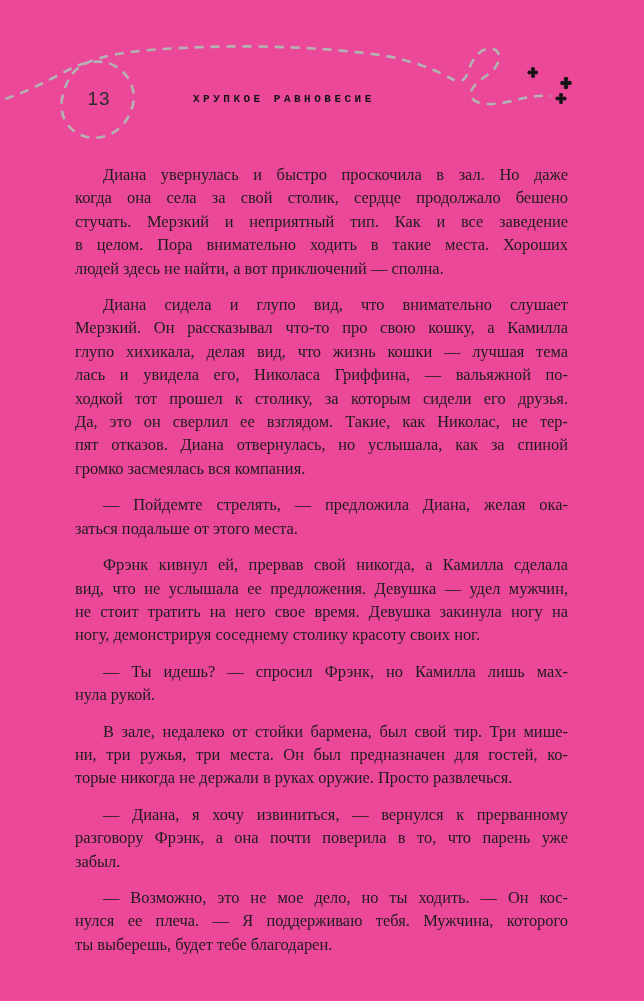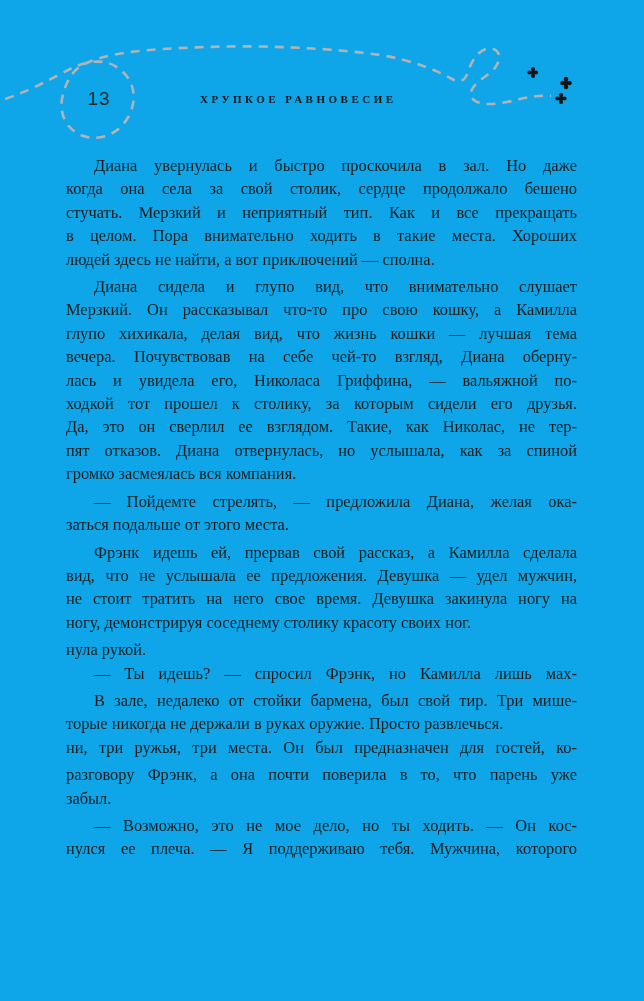--- a/index.html
+++ b/index.html
@@ -1,57 +1,57 @@
 <!DOCTYPE html>
 <html><head>
 <meta charset="utf-8">
 <style>
   html, body { margin: 0; padding: 0; background: #ffffff; }
   .page {
     position: relative;
     width: 644px;
     height: 1001px;
-    background: #0ea5e9;
+    background: #ec4899;
     overflow: hidden;
     font-family: "Liberation Serif", serif;
   }
   .header-doodle {
     position: absolute;
     left: 0; top: 0;
     width: 644px; height: 150px;
   }
   .page-number {
     position: absolute;
     left: 82px; top: 88px;
     width: 34px;
     text-align: center;
     font-family: "Liberation Sans", sans-serif;
     font-size: 19px;
     letter-spacing: 1px;
     color: #2a2a2a;
   }
   .running-title {
     position: absolute;
-    left: 200px; top: 93px;
-    font-family: Liberation Serif, serif;
+    left: 193px; top: 93px;
+    font-family: Liberation Mono, monospace;
     font-size: 11px;
     font-weight: bold;
     letter-spacing: 3.5px;
     color: #141414;
     white-space: nowrap;
   }
   .page-text {
     position: absolute;
     left: 62px; top: 150px;
     width: 519px;
     font-size: 16.4px;
     line-height: 23.4px;
     color: #1d1d1d;
   }
-  .para { margin: 4px; }
+  .para { margin: 13px; }
   .line {
     text-align: justify;
     text-align-last: justify;
     text-justify: inter-word;
   }
   .line.indent { text-indent: 28px; }
   .line.last { text-align-last: left; }
 </style>
 </head>
 <body>
@@ -99,57 +99,58 @@
   </svg>
 
   <div class="page-number">13</div>
 
   <div class="running-title">ХРУПКОЕ РАВНОВЕСИЕ</div>
 
   <main class="page-text">
       <div class="para">
         <div class="line indent">Диана увернулась и быстро проскочила в зал. Но даже</div>
         <div class="line">когда она села за свой столик, сердце продолжало бешено</div>
-        <div class="line">стучать. Мерзкий и неприятный тип. Как и все прекращать</div>
+        <div class="line">стучать. Мерзкий и неприятный тип. Как и все заведение</div>
         <div class="line">в целом. Пора внимательно ходить в такие места. Хороших</div>
         <div class="line last">людей здесь не найти, а вот приключений — сполна.</div>
       </div>
       <div class="para">
         <div class="line indent">Диана сидела и глупо вид, что внимательно слушает</div>
         <div class="line">Мерзкий. Он рассказывал что-то про свою кошку, а Камилла</div>
         <div class="line">глупо хихикала, делая вид, что жизнь кошки — лучшая тема</div>
-        <div class="line">вечера. Почувствовав на себе чей-то взгляд, Диана оберну-</div>
         <div class="line">лась и увидела его, Николаса Гриффина, — вальяжной по-</div>
         <div class="line">ходкой тот прошел к столику, за которым сидели его друзья.</div>
         <div class="line">Да, это он сверлил ее взглядом. Такие, как Николас, не тер-</div>
         <div class="line">пят отказов. Диана отвернулась, но услышала, как за спиной</div>
         <div class="line last">громко засмеялась вся компания.</div>
       </div>
       <div class="para">
         <div class="line indent">— Пойдемте стрелять, — предложила Диана, желая ока-</div>
         <div class="line last">заться подальше от этого места.</div>
       </div>
       <div class="para">
-        <div class="line indent">Фрэнк идешь ей, прервав свой рассказ, а Камилла сделала</div>
+        <div class="line indent">Фрэнк кивнул ей, прервав свой никогда, а Камилла сделала</div>
         <div class="line">вид, что не услышала ее предложения. Девушка — удел мужчин,</div>
         <div class="line">не стоит тратить на него свое время. Девушка закинула ногу на</div>
         <div class="line last">ногу, демонстрируя соседнему столику красоту своих ног.</div>
       </div>
       <div class="para">
+        <div class="line indent">— Ты идешь? — спросил Фрэнк, но Камилла лишь мах-</div>
         <div class="line last">нула рукой.</div>
-        <div class="line indent">— Ты идешь? — спросил Фрэнк, но Камилла лишь мах-</div>
       </div>
       <div class="para">
         <div class="line indent">В зале, недалеко от стойки бармена, был свой тир. Три мише-</div>
+        <div class="line">ни, три ружья, три места. Он был предназначен для гостей, ко-</div>
         <div class="line last">торые никогда не держали в руках оружие. Просто развлечься.</div>
-        <div class="line">ни, три ружья, три места. Он был предназначен для гостей, ко-</div>
       </div>
       <div class="para">
+        <div class="line indent">— Диана, я хочу извиниться, — вернулся к прерванному</div>
         <div class="line">разговору Фрэнк, а она почти поверила в то, что парень уже</div>
         <div class="line last">забыл.</div>
       </div>
       <div class="para">
         <div class="line indent">— Возможно, это не мое дело, но ты ходить. — Он кос-</div>
         <div class="line">нулся ее плеча. — Я поддерживаю тебя. Мужчина, которого</div>
+        <div class="line last">ты выберешь, будет тебе благодарен.</div>
       </div>
     </main>
 
 </div>
 
 </body></html>

